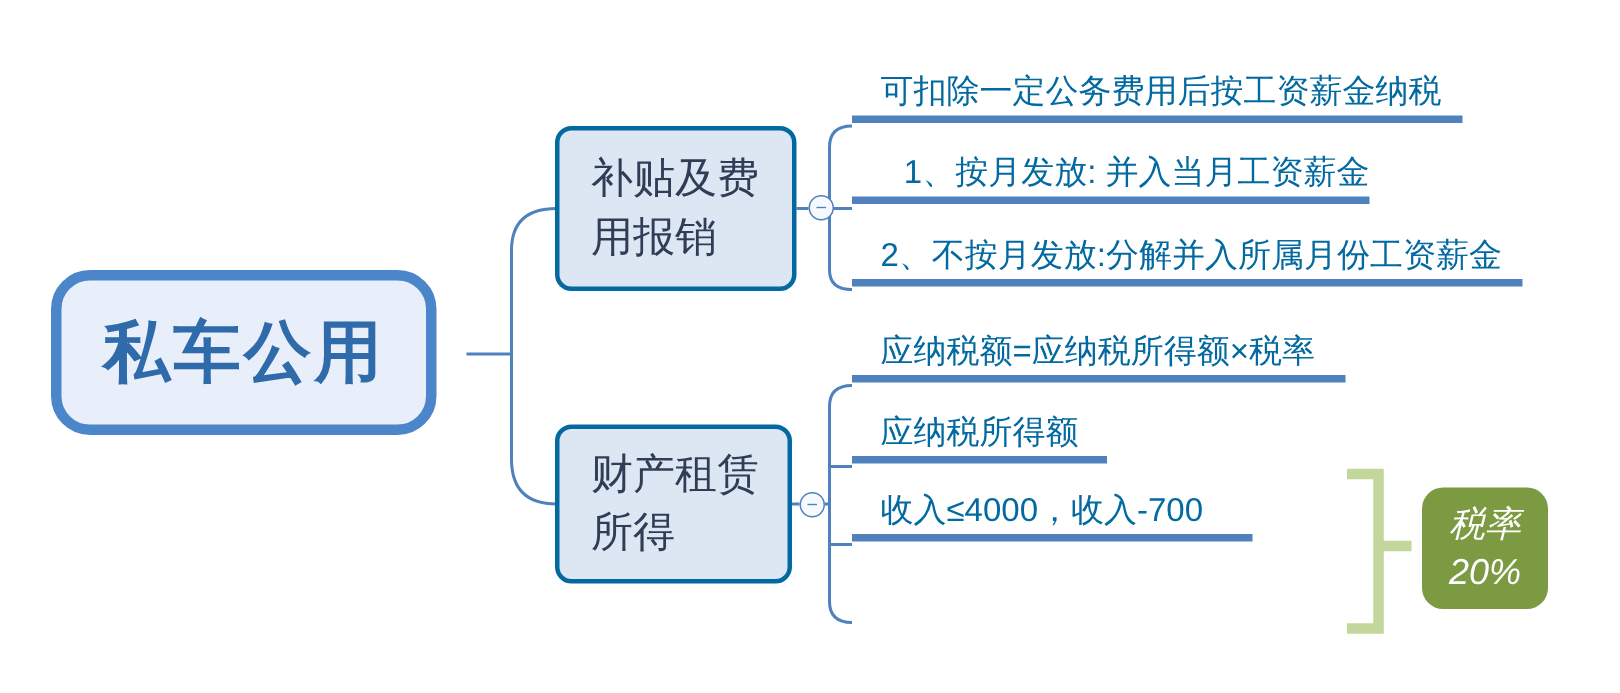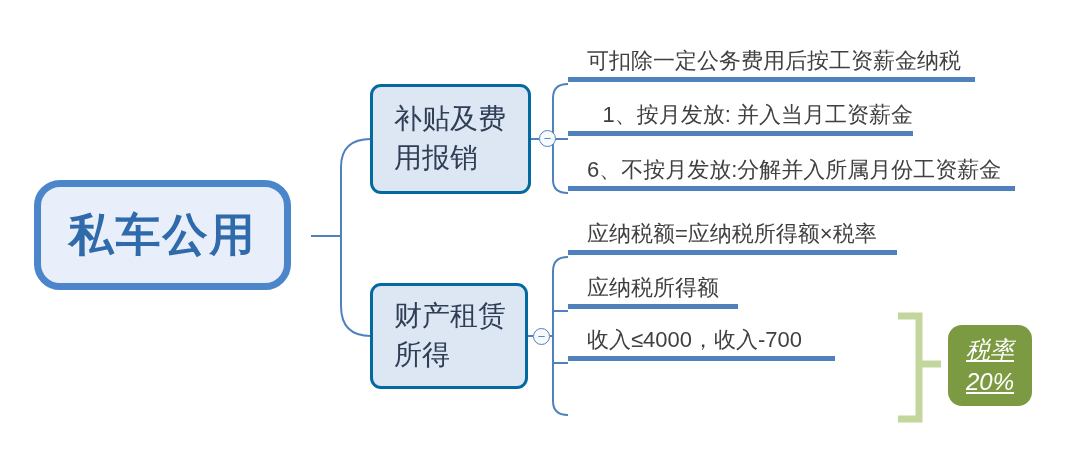--- a/index.html
+++ b/index.html
@@ -42,36 +42,36 @@
   .toggle.t1{left:539px;top:130px;}
   .toggle.t2{left:533px;top:328px;}
   .toggle span{transform:translateY(-0.5px);}
 
   
   .leaf{
     position:absolute;height:34px;border-bottom:5px solid #4f81bd;
     display:flex;align-items:flex-end;
   }
   .leaf .leaf-label{
-    padding-left:19px;font-size:22px;color:#404040;white-space:nowrap;line-height:32px;margin-top:12px;
+    padding-left:19px;font-size:22px;color:#0369a1;white-space:nowrap;line-height:32px;margin-top:12px;
   }
   .leaf.l1{left:568px;top:48px;width:407px;}
   .leaf.l2{left:568px;top:102px;width:345px;justify-content:flex-end;}
   .leaf.l3{left:568px;top:157px;width:447px;}
   .leaf.l4{left:568px;top:221px;width:329px;}
   .leaf.l5{left:568px;top:275px;width:170px;}
   .leaf.l6{left:568px;top:327px;width:267px;}
   .leaf.l7{left:568px;top:379px;width:317px;}
 
   
   .callout{
     position:absolute;left:948px;top:325px;width:84px;height:81px;
     background:#7b9a41;border-radius:14px;color:#ffffff;
     display:flex;flex-direction:column;align-items:center;justify-content:center;
-    font-style:italic;font-size:24px;line-height:1.3;text-decoration:underline;
+    font-style:italic;font-size:24px;line-height:1.3;
   }
 </style>
 </head>
 <body>
 
 <div class="stage">
 
   <svg class="wires" viewBox="0 0 1080 462">
 
     <path d="M311,236 H341" fill="none" stroke="#4f81bd" stroke-width="2"></path>
@@ -110,21 +110,21 @@
     <span>−</span>
   </div>
 
   <div class="leaf l1">
     <span class="leaf-label">可扣除一定公务费用后按工资薪金纳税</span>
   </div>
   <div class="leaf l2">
     <span class="leaf-label">1、按月发放: 并入当月工资薪金</span>
   </div>
   <div class="leaf l3">
-    <span class="leaf-label">6、不按月发放:分解并入所属月份工资薪金</span>
+    <span class="leaf-label">2、不按月发放:分解并入所属月份工资薪金</span>
   </div>
 
   <div class="leaf l5">
     <span class="leaf-label">应纳税所得额</span>
   </div>
   <div class="leaf l4">
     <span class="leaf-label">应纳税额=应纳税所得额×税率</span>
   </div>
   <div class="leaf l6">
     <span class="leaf-label">收入≤4000，收入-700</span>

